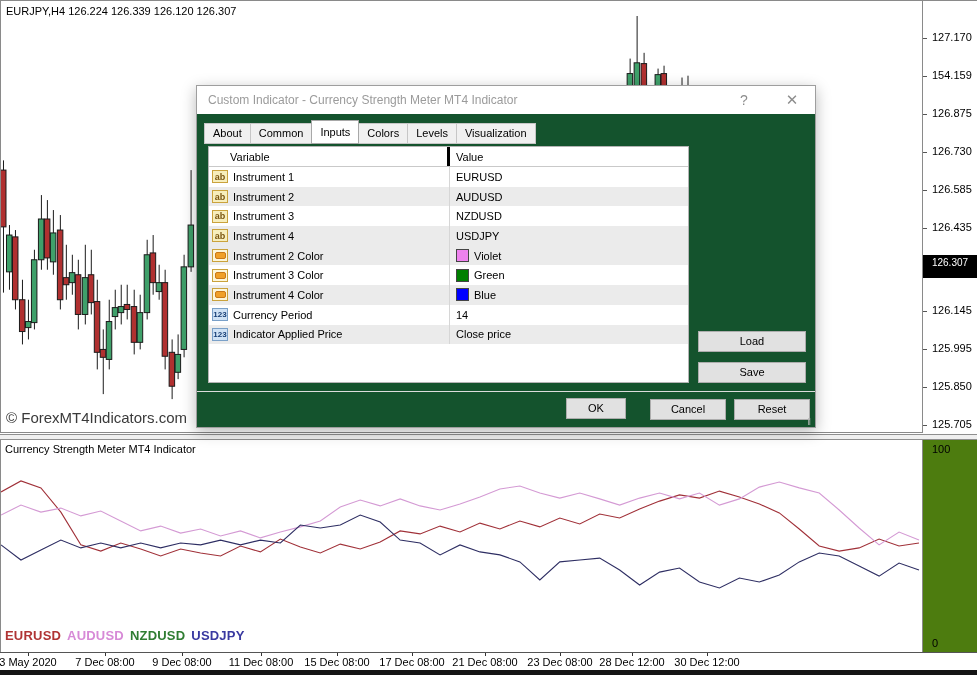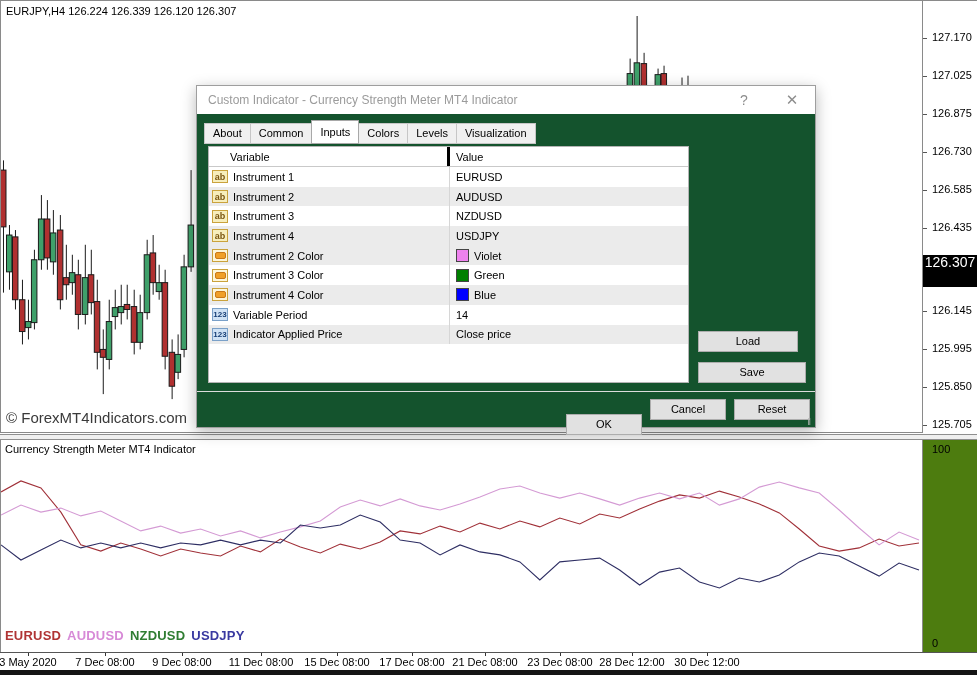--- a/index.html
+++ b/index.html
@@ -11,22 +11,22 @@
               border:1px solid #8a8a8a;box-sizing:border-box;}
   #chart-title{position:absolute;left:5px;top:4px;font-size:11px;color:#000;white-space:pre;}
   #candles-svg{position:absolute;left:0;top:0;width:100%;height:100%;}
   #watermark{position:absolute;left:5px;top:408px;font-size:15px;color:#3a3a3a;}
 
   
   #price-axis{position:absolute;left:923px;top:0;width:54px;height:434px;background:#fff;
               border-top:1px solid #8a8a8a;box-sizing:border-box;}
   .price-label{position:absolute;left:9px;font-size:11px;color:#000;}
   .price-tick{position:absolute;left:0;width:4px;height:1px;background:#555;}
-  #current-price-badge{position:absolute;left:0;width:54px;height:32px;background:#000;color:#fff;
-              font-size:14px;line-height:15px;text-align:center;}
+  #current-price-badge{position:absolute;left:0;width:54px;height:23px;background:#000;color:#fff;
+              font-size:10px;line-height:15px;text-align:center;}
 
   
   #panel-separator{position:absolute;left:0;top:434px;width:977px;height:6px;background:#f0f0f0;
               border-top:1px solid #8f8f8f;border-bottom:1px solid #8f8f8f;box-sizing:border-box;}
 
   
   #indicator-panel{position:absolute;left:0;top:440px;width:923px;height:212px;background:#fff;
               border-left:1px solid #8a8a8a;border-right:1px solid #8a8a8a;box-sizing:border-box;}
   #indicator-title{position:absolute;left:4px;top:3px;font-size:11px;color:#000;}
   #lines-svg{position:absolute;left:0;top:0;width:100%;height:100%;}
@@ -72,24 +72,24 @@
        box-sizing:border-box;border-radius:0;flex:0 0 auto;}
   .icon-ab{background:#f7eebc;border:1px solid #caa23c;color:#7a5510;font-size:9px;font-weight:bold;}
   .icon-123{background:#cfe2f5;border:1px solid #7aa0c8;color:#163d74;font-size:8px;font-weight:bold;}
   .icon-color{background:#fdf6d8;border:1px solid #caa23c;}
   .icon-color span{display:block;width:9px;height:5px;background:#f0a028;border:1px solid #c87818;border-radius:2px;}
   .swatch{width:13px;height:13px;border:1px solid #444;margin-right:5px;box-sizing:border-box;flex:0 0 auto;}
 
   .btn{position:absolute;background:#e1e1e1;border:1px solid #adadad;font-size:11px;
        text-align:center;line-height:19px;height:21px;box-sizing:border-box;cursor:default;
        font-family:"Liberation Sans","DejaVu Sans",sans-serif;}
-  #btn-load{left:501px;top:245px;width:100px;}
+  #btn-load{left:501px;top:245px;width:108px;}
   #btn-save{left:501px;top:276px;width:108px;}
   #dlg-footer{position:absolute;left:0;top:305px;width:100%;height:38px;border-top:1px solid #dcdcdc;box-sizing:border-box;}
-  #btn-ok{left:369px;top:22px;width:76px;}
+  #btn-ok{left:369px;top:6px;width:60px;}
   #btn-cancel{left:453px;top:7px;width:76px;}
   #btn-reset{left:537px;top:7px;width:76px;}
   #resize-grip{position:absolute;right:3px;bottom:2px;color:#b5b5b5;font-size:9px;letter-spacing:1px;}
 </style>
 </head>
 <body>
 
 <div id="screen">
 
   <div id="main-chart">
@@ -249,21 +249,21 @@
       </svg>
     <div id="chart-title">EURJPY,H4 126.224 126.339 126.120 126.307</div>
     <div id="watermark">© ForexMT4Indicators.com</div>
   </div>
 
   <div id="price-axis">
     <div id="current-price-badge" style="top: 254px; background: rgb(0, 0, 0); color: rgb(255, 255, 255);">126.307</div>
   <div class="price-tick" style="top: 37px;"></div>
       <div class="price-label" style="top: 30px;">127.170</div>
       <div class="price-tick" style="top: 75px;"></div>
-      <div class="price-label" style="top: 68px;">127.025</div>
+      <div class="price-label" style="top: 68px;">154.159</div>
       <div class="price-tick" style="top: 113px;"></div>
       <div class="price-label" style="top: 106px;">126.875</div>
       <div class="price-tick" style="top: 151px;"></div>
       <div class="price-label" style="top: 144px;">126.730</div>
       <div class="price-tick" style="top: 189px;"></div>
       <div class="price-label" style="top: 182px;">126.585</div>
       <div class="price-tick" style="top: 227px;"></div>
       <div class="price-label" style="top: 220px;">126.435</div>
       <div class="price-tick" style="top: 310px;"></div>
       <div class="price-label" style="top: 303px;">126.145</div>
@@ -408,21 +408,21 @@
             <span>Instrument 4 Color</span>
           </div>
           <div class="cell-value">
             <span class="swatch" style="background: rgb(0, 0, 255);"></span>
             <span>Blue</span>
           </div>
         </div>
         <div class="trow">
           <div class="cell-name">
             <span class="param-icon icon-123">123</span>
-            <span>Variable Period</span>
+            <span>Currency Period</span>
           </div>
           <div class="cell-value">
             <span>14</span>
           </div>
         </div>
         <div class="trow alt">
           <div class="cell-name">
             <span class="param-icon icon-123">123</span>
             <span>Indicator Applied Price</span>
           </div>

